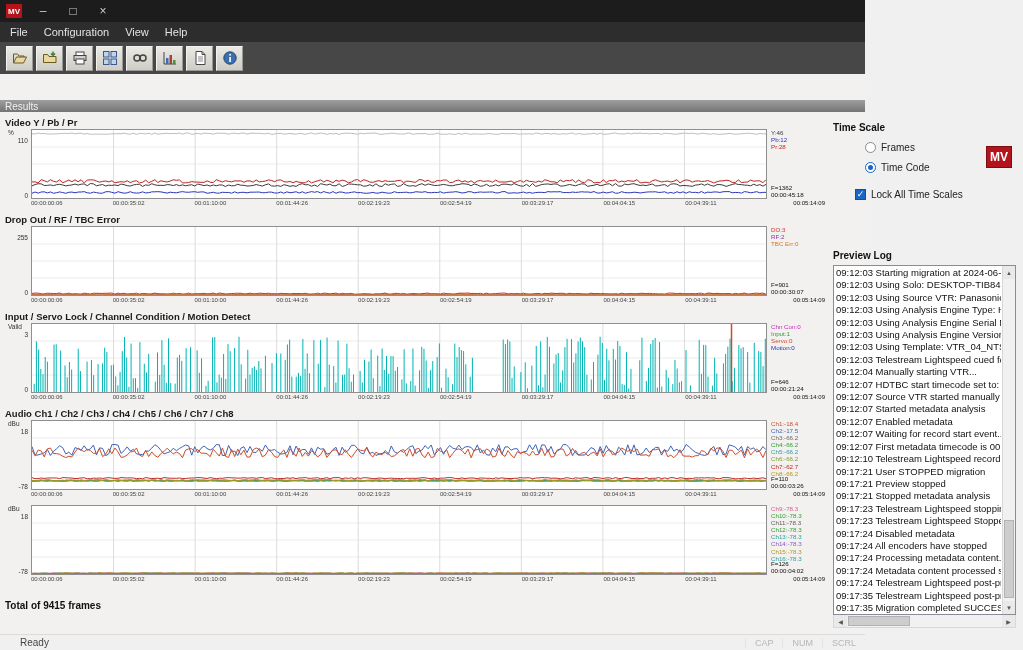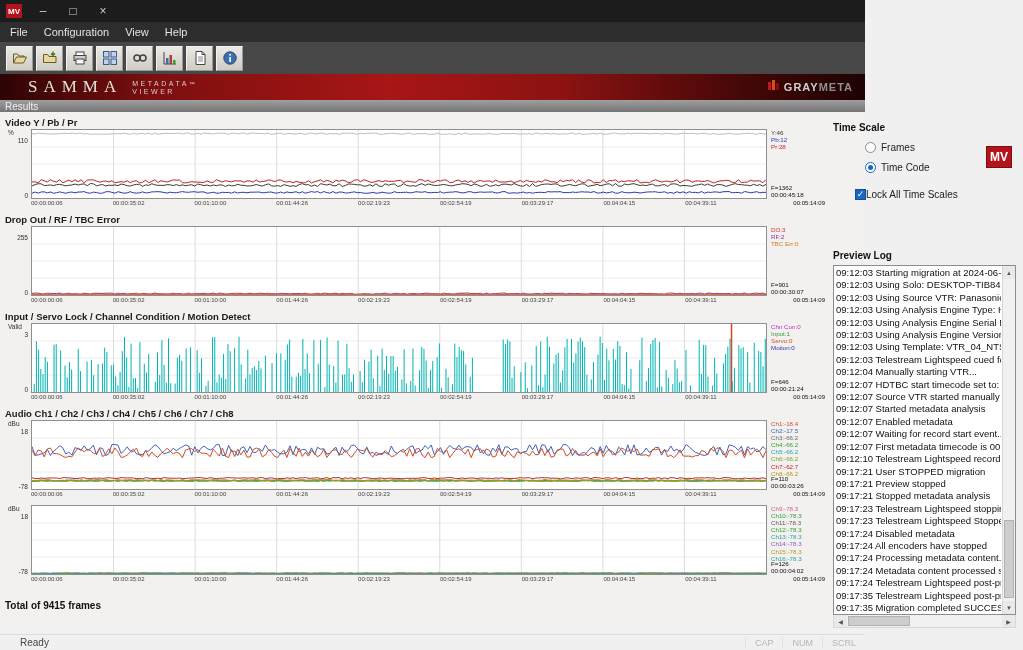--- a/index.html
+++ b/index.html
@@ -74,21 +74,21 @@
   .ts-title { font-size:10px; font-weight:700; color:#111; }
   .ts-box { position:relative; height:84px; }
   .mv-logo { position:absolute; right:4px; top:4px; width:26px; height:22px; background:#b3131a;
              color:#fff; font-weight:700; font-size:12px; display:flex; align-items:center;
              justify-content:center; border:1px solid #7e0d0d; }
   .radio-row { display:flex; align-items:center; gap:5px; margin:9px 0 0 32px; font-size:10px; color:#222; }
   .radio { width:11px; height:11px; border:1px solid #8a8a8a; border-radius:50%; background:#fff; position:relative; flex:0 0 11px; }
   .radio.sel { border-color:#1a66c6; }
   .radio.sel::after { content:""; position:absolute; left:2px; top:2px; right:2px; bottom:2px;
                       background:#1a66c6; border-radius:50%; }
-  .check-row { display:flex; align-items:center; margin:16px 0 0 22px; font-size:10px; color:#222; }
+  .check-row { display:flex; align-items:center; gap:5px; margin:16px 0 0 22px; font-size:10px; color:#222; }
   .checkbox { width:11px; height:11px; background:#1a66c6; border:1px solid #155094; color:#fff;
               font-size:9px; line-height:9px; text-align:center; flex:0 0 11px; }
   .checkbox::before { content:"✓"; }
 
   .history-title { margin-top:24px; font-size:10px; font-weight:700; color:#111; }
   .history-box { margin-top:4px; position:relative; height:350px; border:1px solid #888c94;
                  background:#fff; overflow:hidden; }
   .history-entries { position:absolute; left:2px; top:1px; right:14px; bottom:1px; overflow:hidden; }
   .history-entry { font-size:9.5px; line-height:12.4px; white-space:nowrap; color:#111; }
   .v-scroll { position:absolute; right:0; top:0; bottom:0; width:13px; background:#f1f1f1; border-left:1px solid #d8d8d8; }
@@ -197,35 +197,20 @@
         <span>
           <svg width="16" height="16" viewBox="0 0 16 16">
             <circle cx="8" cy="8" r="6.2" fill="#3a6fb0" stroke="#24466e"></circle>
             <rect x="7.3" y="7" width="1.6" height="5" fill="#fff"></rect>
             <rect x="7.3" y="3.8" width="1.6" height="1.8" fill="#fff"></rect>
           </svg>
         </span>
       </div>
     </div>
 
-  <div class="banner">
-    <div class="samma">SAMMA</div>
-    <div class="samma-sub">
-      <div class="l1"><span>METADATA</span><span class="tm">™</span></div>
-      <div class="l2">VIEWER</div>
-    </div>
-    <div class="graymeta">
-      <span><svg width="12" height="12" viewBox="0 0 12 12">
-            <rect x="0" y="2" width="3" height="8" fill="#c21a1a"></rect>
-            <rect x="4" y="0" width="3" height="10" fill="#e04a1a"></rect>
-            <rect x="8" y="3" width="3" height="7" fill="#7a1010"></rect>
-          </svg></span>
-      <span class="gm-text"><span class="gm-gray">GRAY</span><span class="gm-meta">META</span></span>
-    </div>
-  </div>
 
   <div class="results-bar">Results</div>
 
   <div class="main">
     <div class="charts-col">
         <div class="chart-panel">
           <div class="chart-title">Video Y / Pb / Pr</div>
           <div class="chart-body">
             <div class="y-axis">
               <span class="y-unit">%</span>

